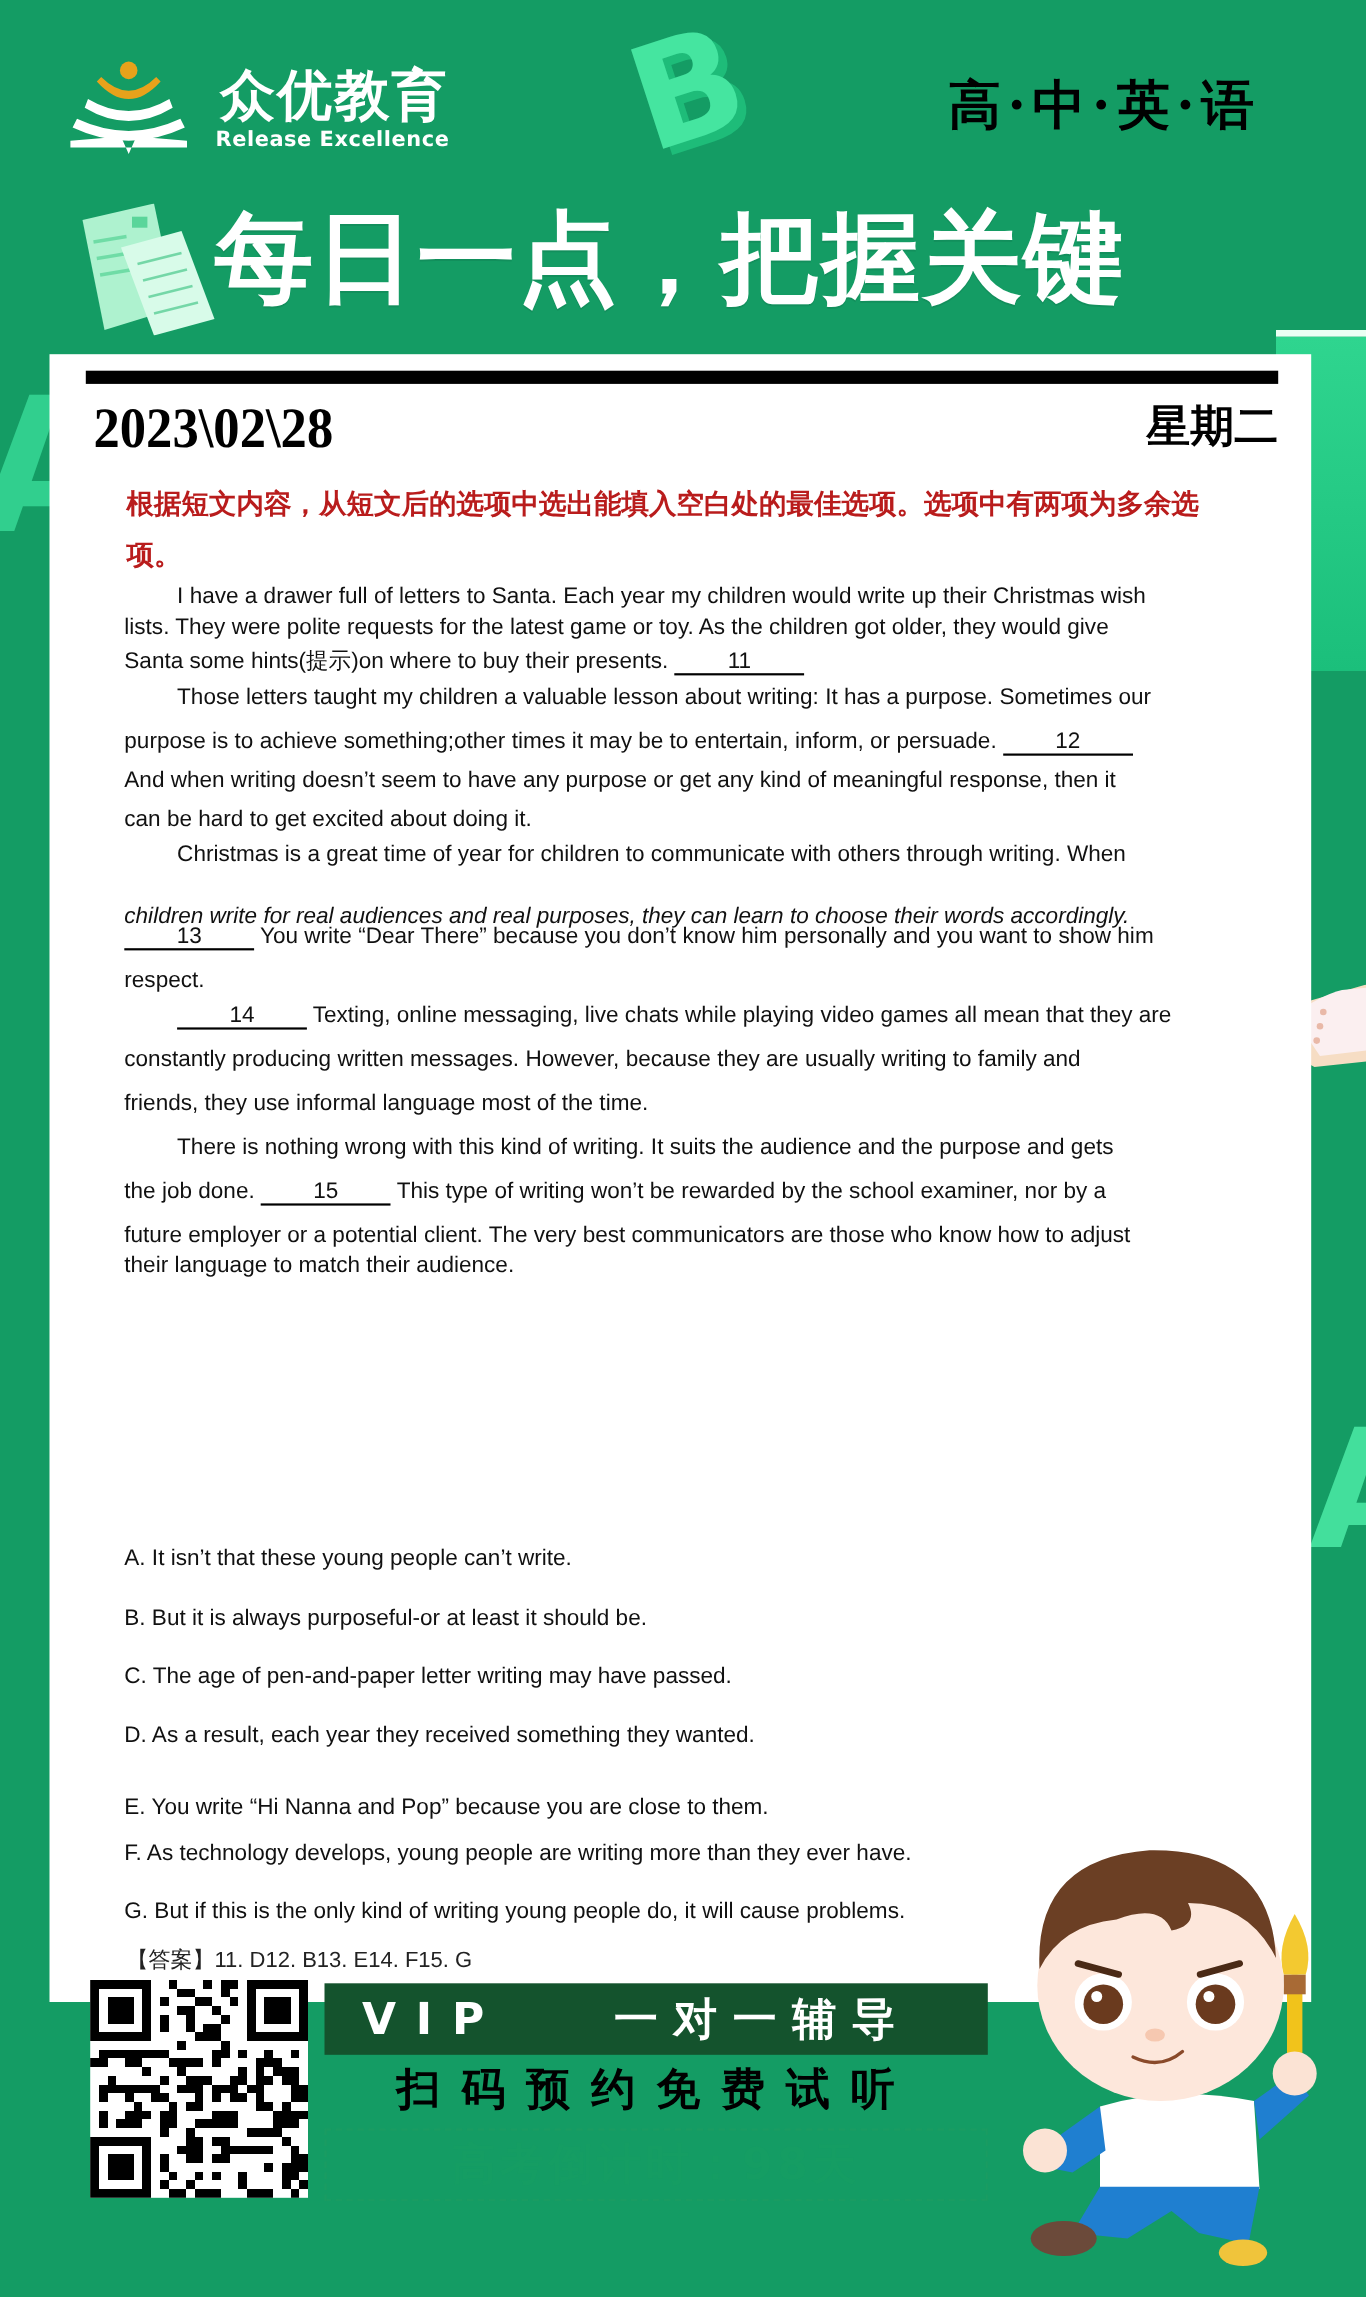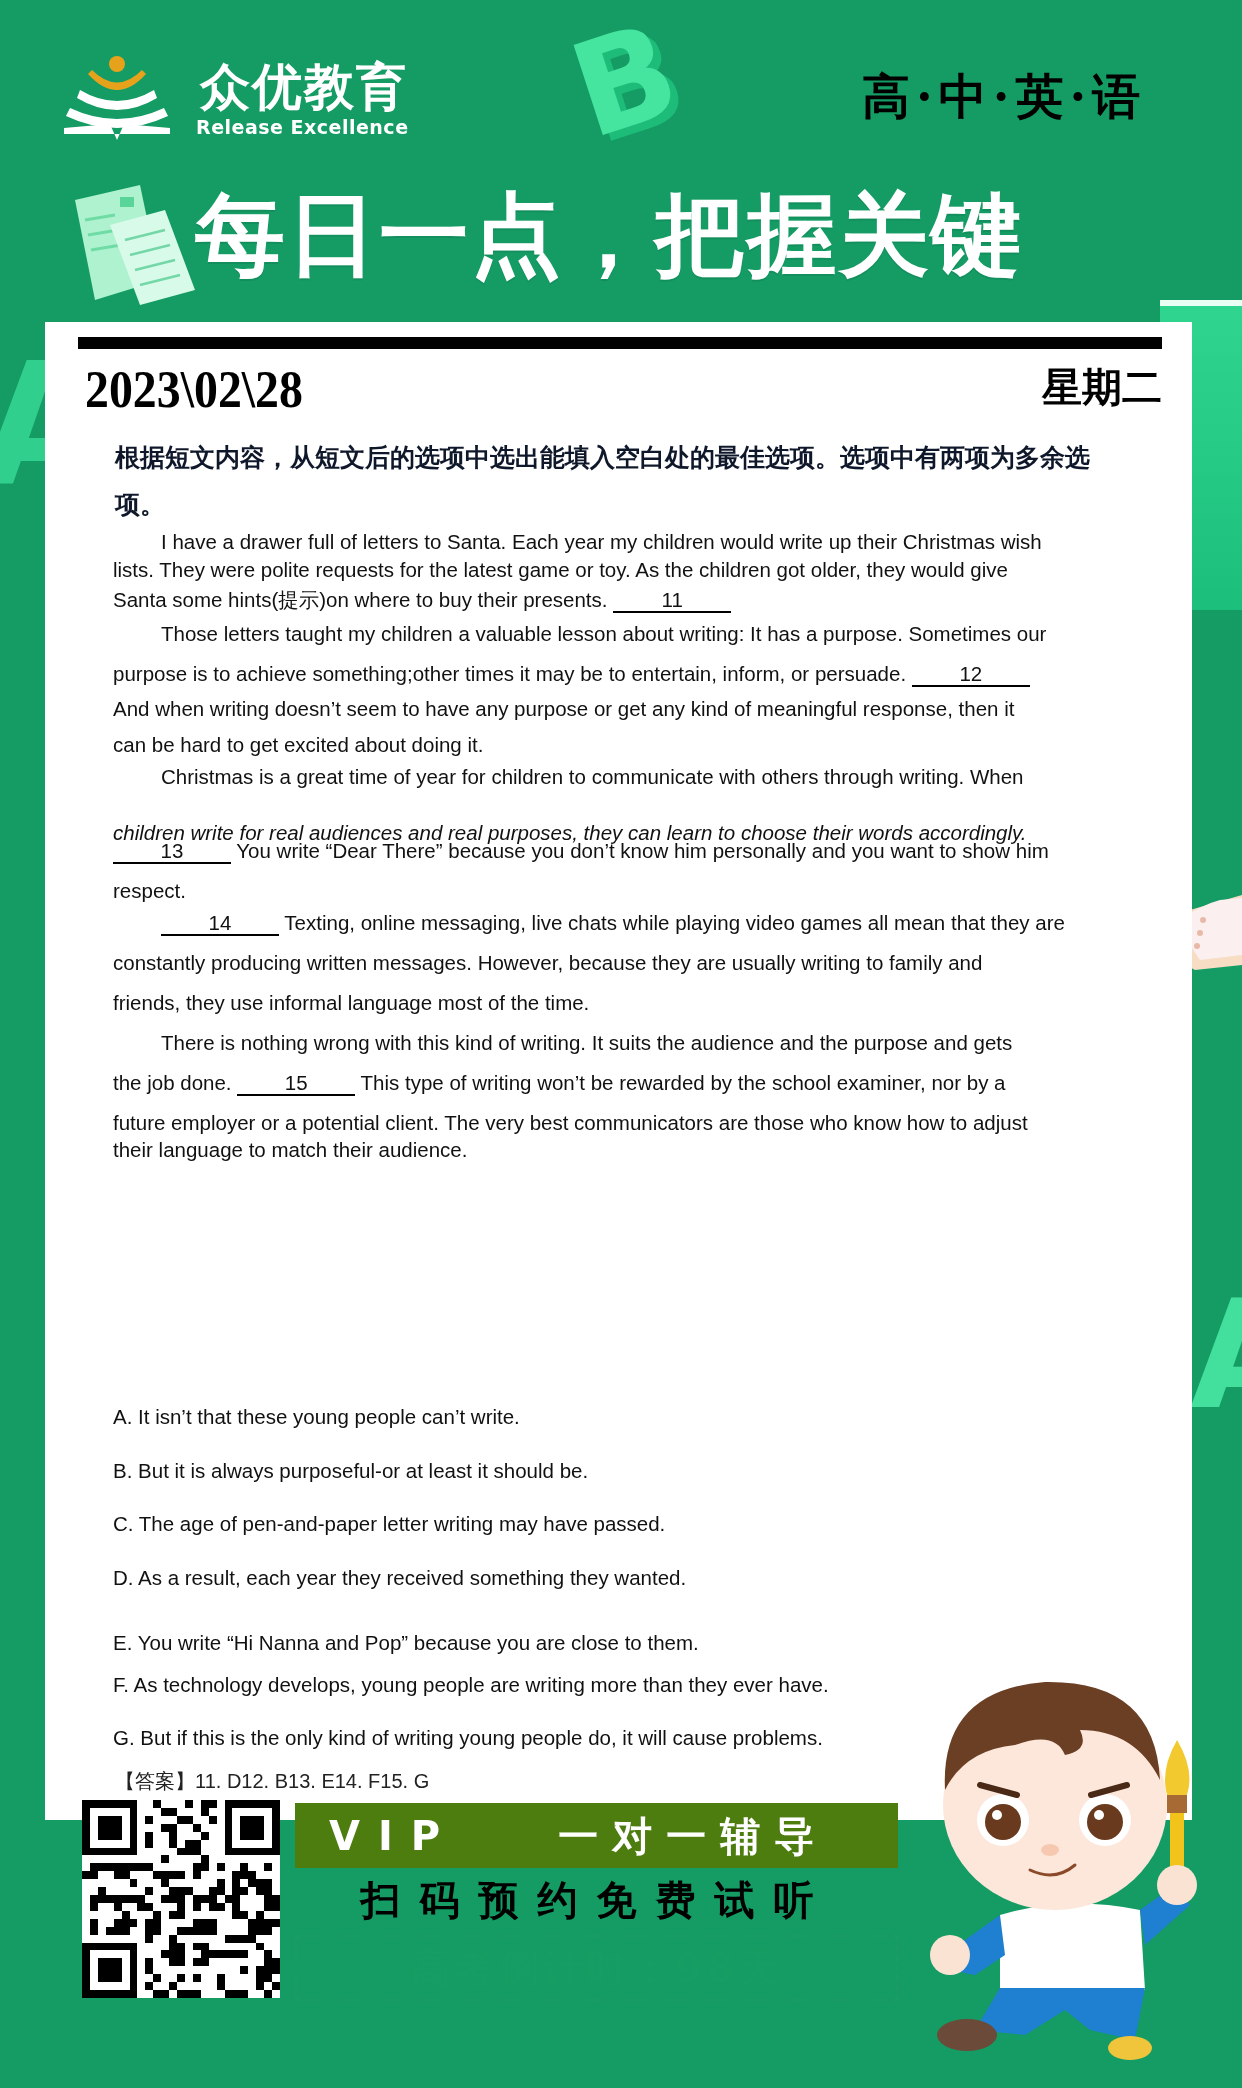--- a/index.html
+++ b/index.html
@@ -67,21 +67,21 @@
     position: absolute; left: 40px; top: 42px;
     font: bold 52px/1 "Liberation Serif", "DejaVu Serif", serif; color: #000;
     transform: scaleX(.92); transform-origin: left;
   }
   .weekday {
     position: absolute; right: 30px; top: 46px;
     font: bold 40px/1 "Liberation Serif", "DejaVu Serif", serif; color: #000;
   }
   .instruction {
     position: absolute; left: 70px; top: 112px; width: 1010px;
-    font: bold 25px/47px "DejaVu Sans", sans-serif; color: #0f172a;
+    font: bold 25px/47px "DejaVu Sans", sans-serif; color: #b91c1c;
   }
   .passage {
     position: absolute; left: 68px; top: 0; width: 1050px;
     font: 20.5px "Liberation Sans", sans-serif; color: #111;
   }
   .line { position: absolute; left: 0; white-space: nowrap; }
   .indent { padding-left: 48px; }
   .blank {
     display: inline-block; min-width: 118px; text-align: center;
     border-bottom: 2px solid #000; line-height: 1.05;
@@ -95,21 +95,21 @@
     font: 20px "Liberation Sans", sans-serif; color: #222; white-space: nowrap;
   }
 
   
   .qr {
     position: absolute; left: 37px; top: 1478px; width: 198px; height: 198px;
     background: #fff;
   }
   .vip-banner {
     position: absolute; left: 250px; top: 1481px; width: 603px; height: 65px;
-    background: #4d7c0f; color: #fff; display: flex; align-items: center;
+    background: #14532d; color: #fff; display: flex; align-items: center;
     font: bold 40px/1 "DejaVu Sans", sans-serif;
   }
   .vip-banner .vip { margin-left: 34px; letter-spacing: 18px; }
   .vip-banner .one { margin-left: 100px; letter-spacing: 14px; }
   .trial {
     position: absolute; left: 250px; top: 1553px; width: 603px; text-align: center;
     font: bold 40px/1.25 "DejaVu Sans", sans-serif; color: #000; letter-spacing: 19px;
   }
   .countdown {
     position: absolute; left: 250px; top: 1613px; width: 603px; height: 66px;

